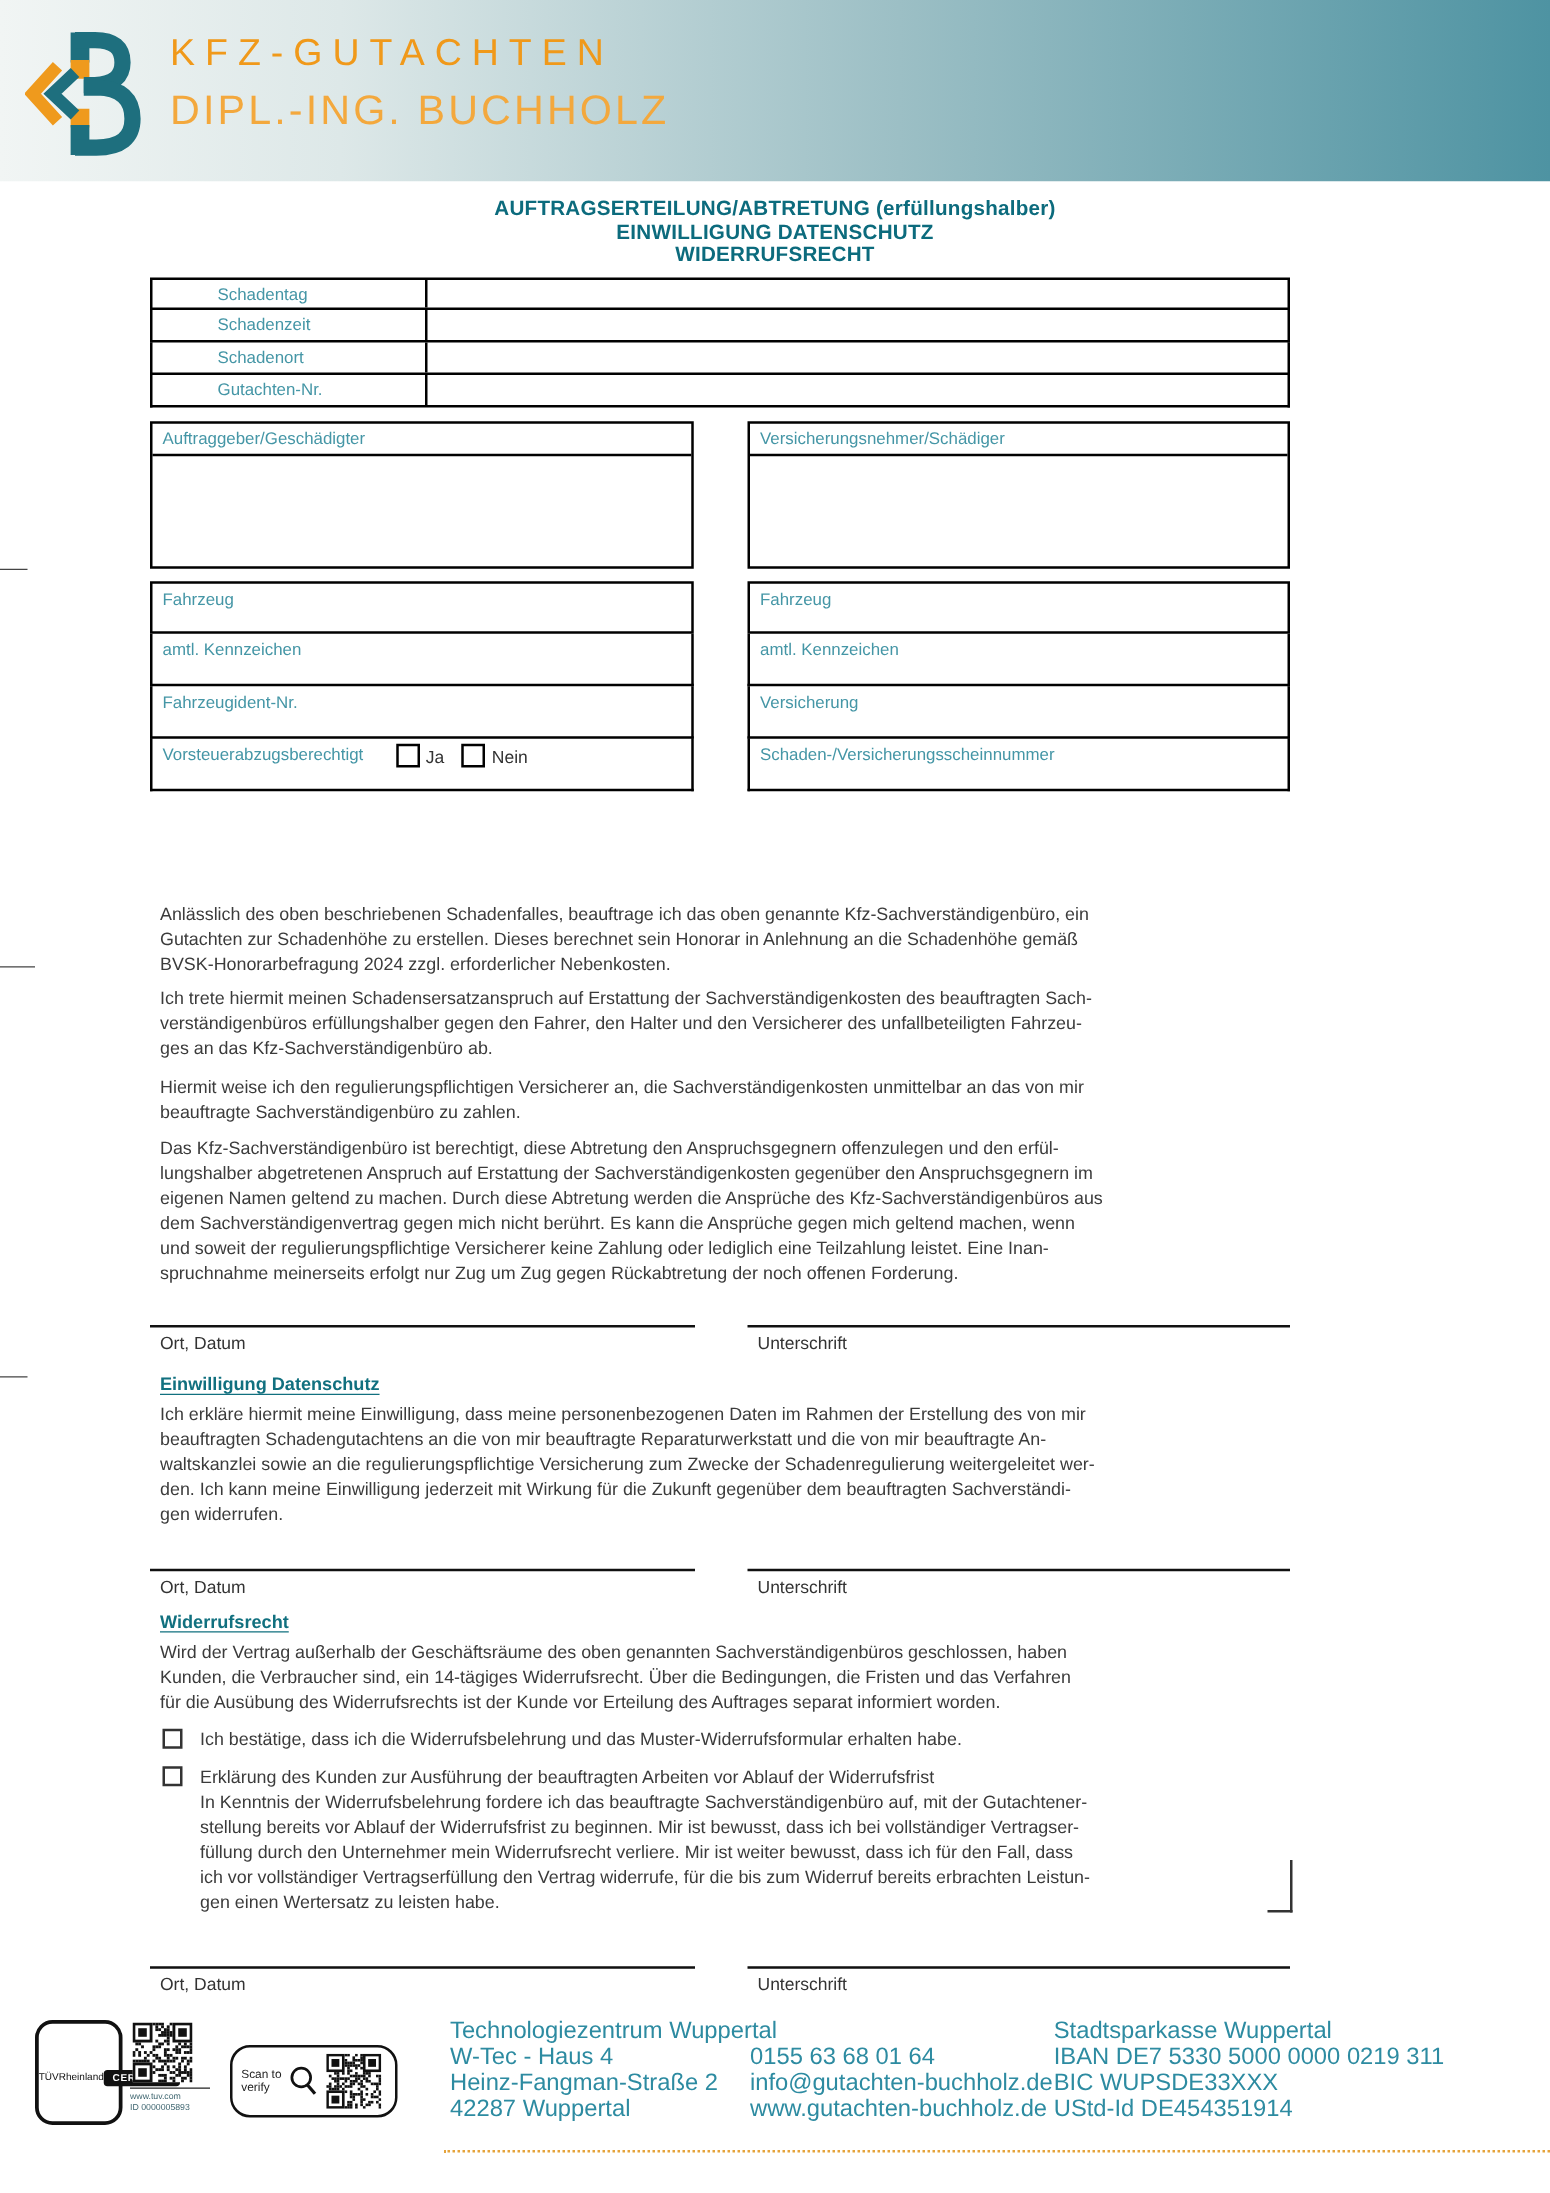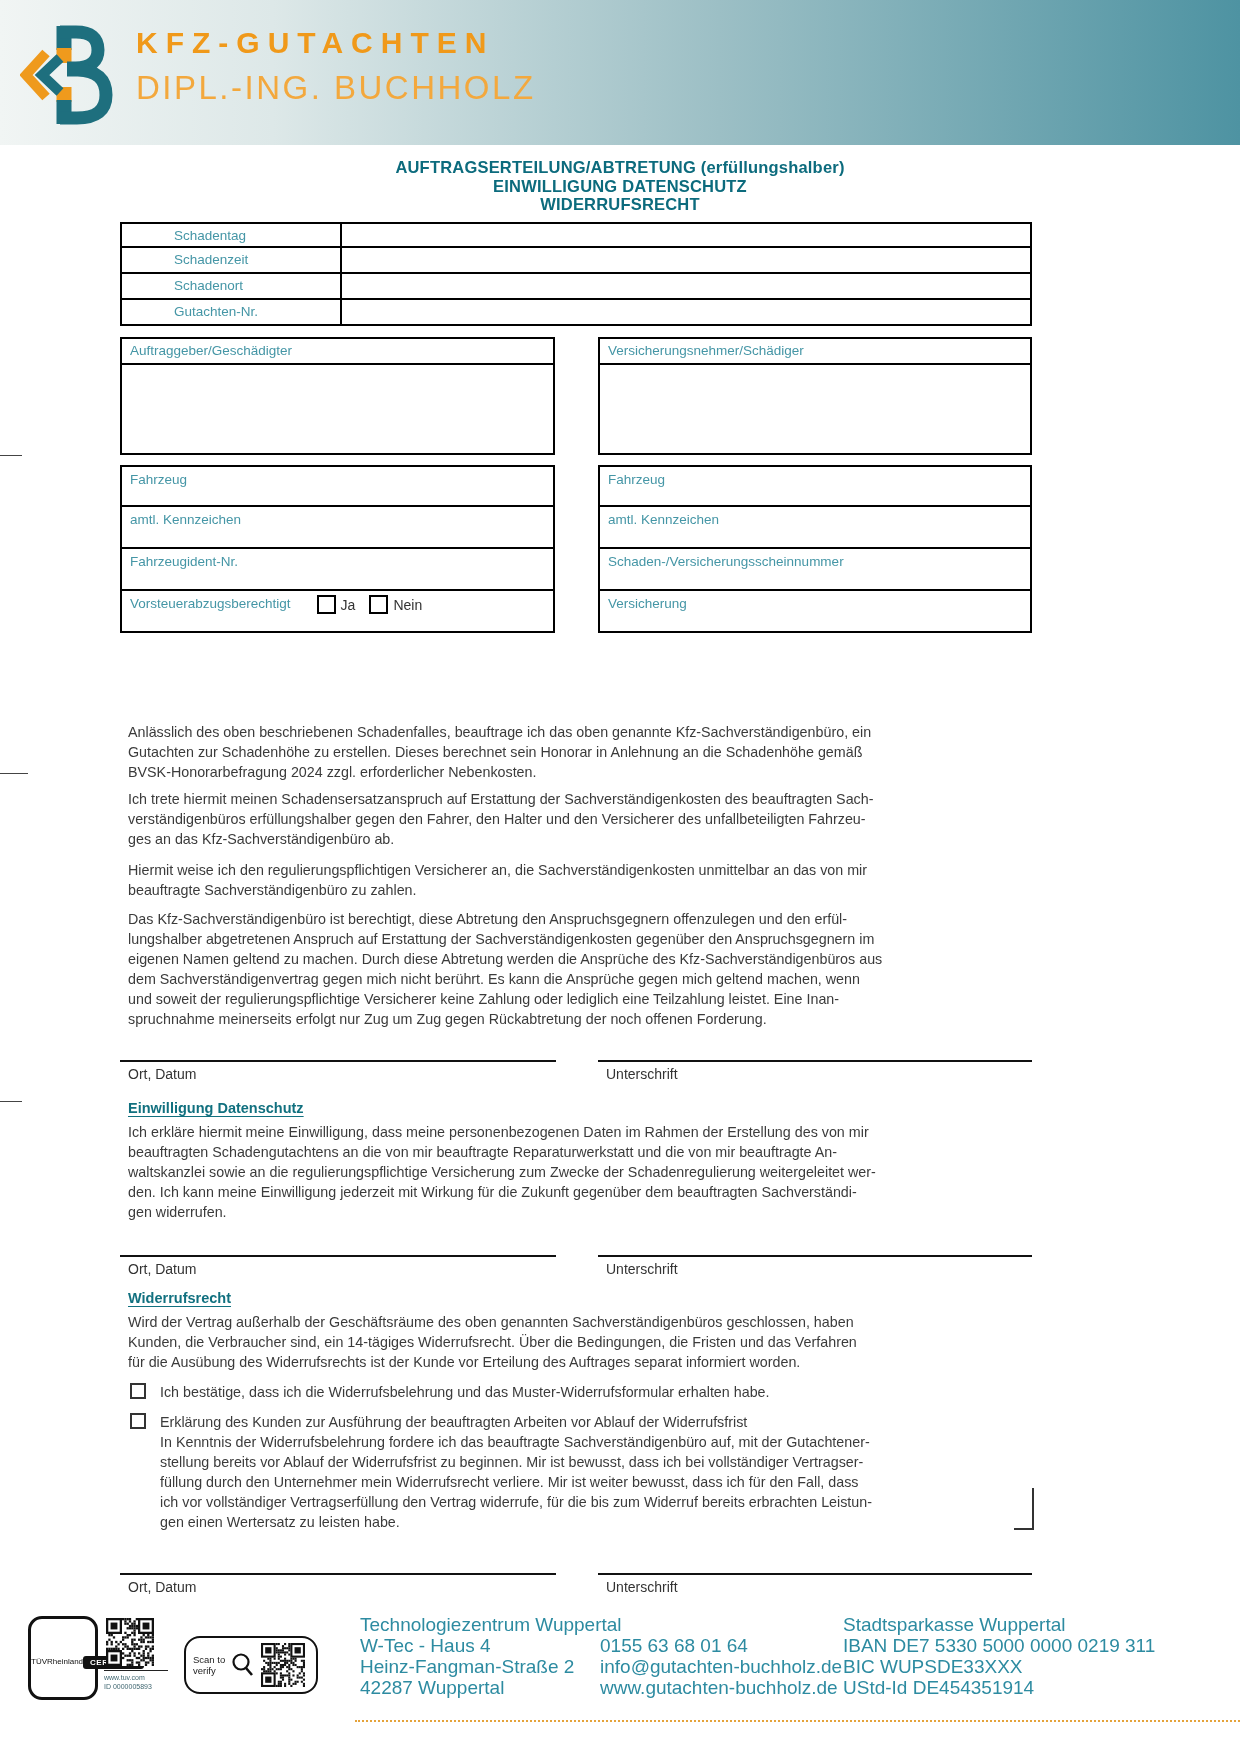--- a/index.html
+++ b/index.html
@@ -5,21 +5,21 @@
   html,body{margin:0;padding:0;background:#ffffff;}
   body{width:1240px;height:1754px;position:relative;overflow:hidden;
        font-family:"Liberation Sans",sans-serif;color:#3b3b3b;}
   .abs{position:absolute;}
 
   
   .letterhead{left:0;top:0;width:1240px;height:145px;
     background:linear-gradient(90deg,#f1f5f4 0%,#dde8e8 22%,#9cbfc5 58%,#4e93a2 100%);}
   .logo{left:20px;top:18px;}
   .brand{left:136px;top:26px;}
-  .brand-l1{font-size:30px;font-weight:bold;letter-spacing:8px;color:#f0991a;white-space:nowrap;}
+  .brand-l1{font-size:30px;font-weight:normal;letter-spacing:8px;color:#f0991a;white-space:nowrap;}
   .brand-l2{font-size:33px;font-weight:400;letter-spacing:2.5px;color:#f3a83d;margin-top:9px;white-space:nowrap;}
 
   
   .doc-title{left:0;top:158px;width:1240px;text-align:center;
     font-size:16.5px;font-weight:bold;line-height:18.5px;color:#0c6b7d;letter-spacing:.2px;}
 
   
   .dmg{left:120px;top:222px;width:912px;}
   .dmg-row{display:flex;height:26px;border:2px solid #000;box-sizing:border-box;padding-left:44px;}
   .dmg-row + .dmg-row{border-top:none;}
@@ -151,22 +151,22 @@
       <span class="cb cb-gap1"></span>
       <span class="cb-lbl">Ja</span>
       <span class="cb cb-gap2"></span>
       <span class="cb-lbl">Nein</span>
     </div>
   </div>
 
   <div class="abs vcol right">
     <div class="vrow">Fahrzeug</div>
     <div class="vrow">amtl. Kennzeichen</div>
+    <div class="vrow">Versicherung</div>
     <div class="vrow">Schaden-/Versicherungsscheinnummer</div>
-    <div class="vrow">Versicherung</div>
   </div>
 
   <div class="abs para" style="top:722px">Anlässlich des oben beschriebenen Schadenfalles, beauftrage ich das oben genannte Kfz-Sachverständigenbüro, ein
 Gutachten zur Schadenhöhe zu erstellen. Dieses berechnet sein Honorar in Anlehnung an die Schadenhöhe gemäß
 BVSK-Honorarbefragung 2024 zzgl. erforderlicher Nebenkosten.</div>
   <div class="abs para" style="top:789px">Ich trete hiermit meinen Schadensersatzanspruch auf Erstattung der Sachverständigenkosten des beauftragten Sach-
 verständigenbüros erfüllungshalber gegen den Fahrer, den Halter und den Versicherer des unfallbeteiligten Fahrzeu-
 ges an das Kfz-Sachverständigenbüro ab.</div>
   <div class="abs para" style="top:860px">Hiermit weise ich den regulierungspflichtigen Versicherer an, die Sachverständigenkosten unmittelbar an das von mir
 beauftragte Sachverständigenbüro zu zahlen.</div>

